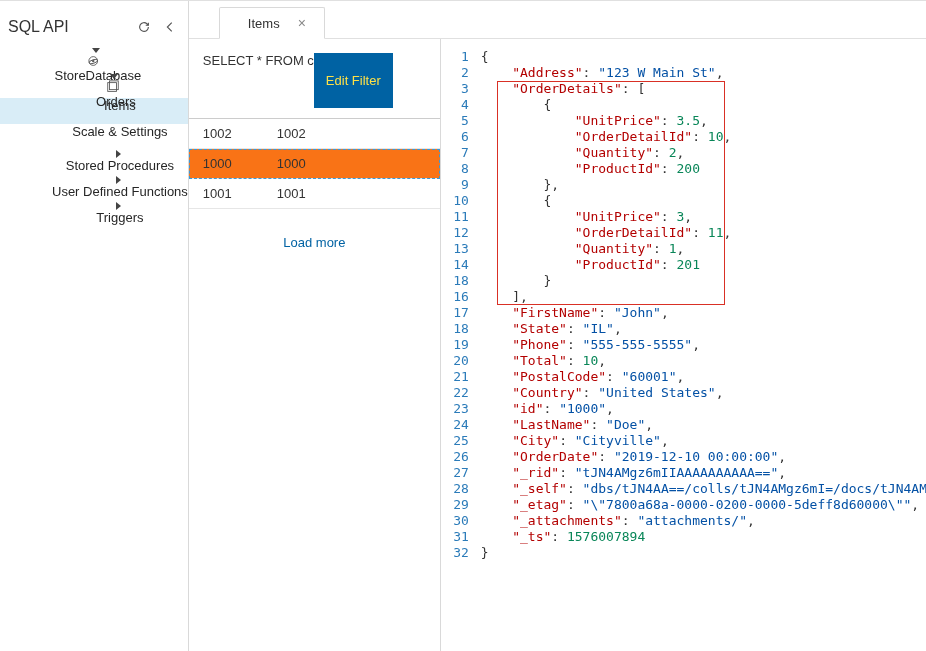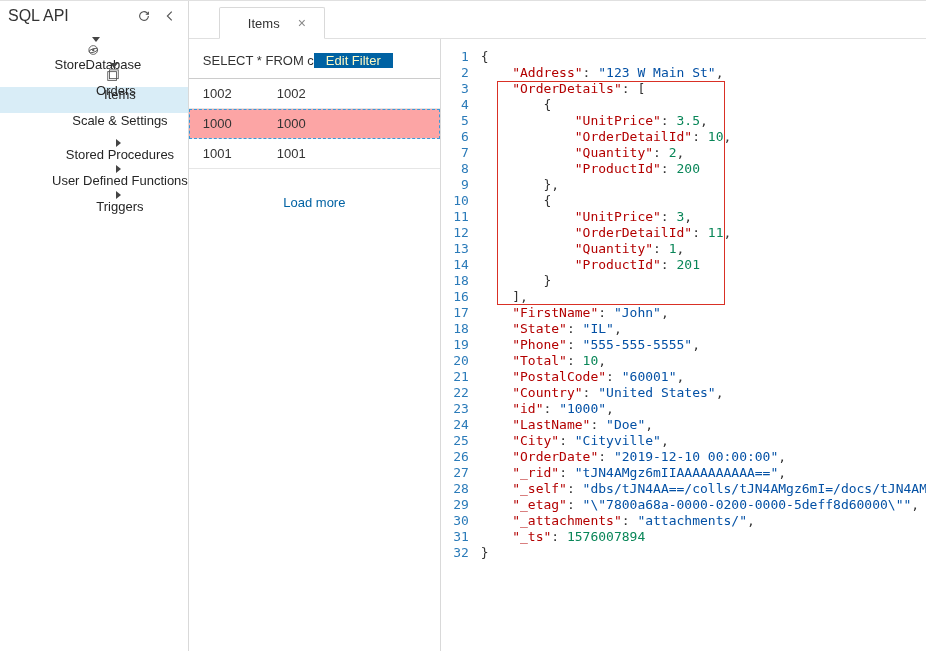--- a/index.html
+++ b/index.html
@@ -1,21 +1,21 @@
 <!DOCTYPE html>
 <html><head>
 <meta charset="utf-8">
 <style>
   * { box-sizing: border-box; margin: 0; padding: 0; }
   html, body { width: 926px; height: 651px; font-family: "Segoe UI", Arial, sans-serif; font-size: 13px; color: #333; background: #fff; overflow: hidden; }
   .app { display: flex; width: 100%; height: 100%; border-top: 1px solid #e0e0e0; }
 
   
   .sidebar { width: 232px; height: 100%; border-right: 1.5px solid #d9d9d9; display: flex; flex-direction: column; }
-  .sidebar-header { display: flex; align-items: center; justify-content: space-between; padding: 6px 10px 4px 8px; }
+  .sidebar-header { display: flex; align-items: center; justify-content: space-between; padding: 6px 10px 4px 8px; margin-top: 11px; }
   .sidebar-title { font-size: 16px; font-weight: 400; color: #333; }
   .sidebar-header-icons { display: flex; gap: 10px; align-items: center; color: #555; }
   .icon-btn { width: 16px; height: 16px; display: inline-flex; align-items: center; justify-content: center; cursor: pointer; color: #555; }
   .icon-btn svg { width: 14px; height: 14px; stroke: currentColor; fill: none; stroke-width: 1.3; }
   .tree { padding-top: 6px; }
   .tree-row { display: flex; align-items: center; height: 26px; padding-left: 8px; cursor: pointer; white-space: nowrap; flex-direction: column; }
   .tree-row .caret { width: 10px; display: inline-flex; justify-content: center; margin-right: 4px; color: #444; }
   .tree-row .caret svg { width: 8px; height: 8px; fill: #444; }
   .tree-row .node-icon { width: 16px; height: 16px; display: inline-flex; align-items: center; justify-content: center; margin-right: 6px; color: #555; }
   .tree-row .node-icon svg { width: 14px; height: 14px; stroke: #555; fill: none; stroke-width: 1; }
@@ -29,29 +29,29 @@
   .tabbar { height: 38px; display: flex; align-items: flex-end; border-bottom: 1px solid #e0e0e0; padding-left: 30px; }
   .tab { height: 32px; padding: 0 18px 0 28px; border: 1px solid #d9d9d9; border-bottom: 1px solid #fff; border-top-left-radius: 2px; border-top-right-radius: 2px; display: flex; align-items: center; gap: 18px; background: #fff; position: relative; top: 1px; }
   .tab .close { color: #888; font-size: 14px; line-height: 1; }
 
   .content { flex: 1; display: flex; overflow: hidden; }
 
   
   .items-panel { width: 252px; border-right: 1.5px solid #d9d9d9; display: flex; flex-direction: column; padding: 14px 0 0 0; }
   .query-row { display: flex; align-items: flex-start; gap: 0; padding: 0 10px 10px 14px; }
   .query-text { font-size: 13px; color: #333; }
-  .edit-filter-btn { background: #0062a3; color: #fef9c3; border: none; padding: 0 12px; font-size: 13px; cursor: pointer; }
+  .edit-filter-btn { background: #0062a3; color: #fde047; border: none; padding: 20px 12px; font-size: 13px; cursor: pointer; }
   .grid { border-top: 1px solid #ccc; }
   .grid-header, .grid-row { display: flex; height: 30px; align-items: center; border-bottom: 1px solid #e6e6e6; }
   .grid-header { font-weight: 600; position: relative; }
   .col-a { width: 86px; padding-left: 14px; }
   .col-b { flex: 1; padding-left: 2px; }
   .grid-header .refresh-small { position: absolute; right: 10px; top: 7px; }
   .grid-row { cursor: pointer; }
-  .grid-row.selected { background: #fca5a5; outline: 1px dashed #3b99d8; outline-offset: -1px; }
+  .grid-row.selected { background: #f97316; outline: 1px dashed #3b99d8; outline-offset: -1px; }
   .load-more { text-align: center; padding: 26px 0; }
   .load-more a { color: #0062a3; text-decoration: none; font-size: 13px; }
 
   
   .editor { flex: 1; display: flex; overflow: auto; font-family: Consolas, Menlo, monospace; font-size: 13px; padding-top: 10px; }
   .gutter { width: 40px; text-align: right; color: #2b7bb9; padding-right: 12px; user-select: none; }
   .gutter div { height: 16px; line-height: 16px; }
   .code { flex: 1; position: relative; padding-right: 4px; }
   .code-line { height: 16px; line-height: 16px; white-space: pre; overflow: hidden; }
   .tok-key { color: #b30000; }

